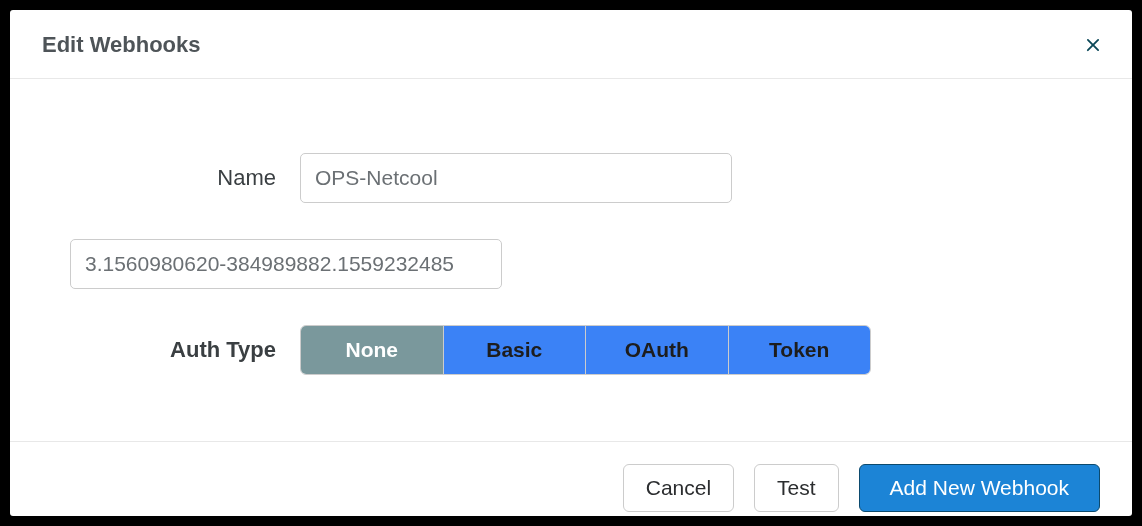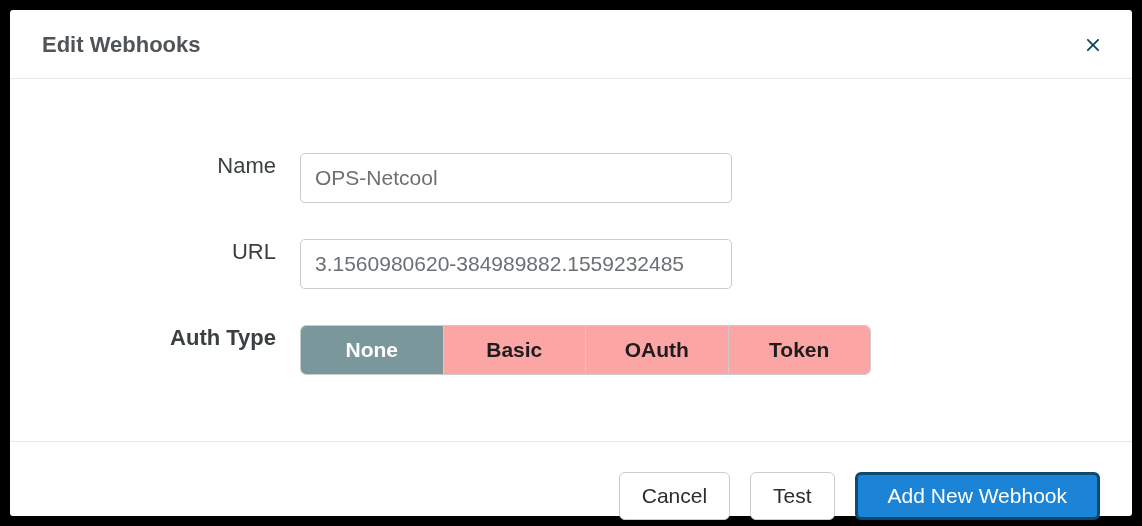--- a/index.html
+++ b/index.html
@@ -40,21 +40,21 @@
       color: #0b4858;
       width: 22px;
       height: 22px;
     }
     .dialog-body {
       flex: 1;
       padding: 48px 60px 40px 60px;
     }
     .form-row {
       display: flex;
-      align-items: flex-start;
+      align-items: center;
       margin-bottom: 36px;
     }
     .form-row:last-child {
       margin-bottom: 0;
       font-weight: bold;
     }
     .form-label {
       width: 230px;
       text-align: right;
       padding-right: 24px;
@@ -81,21 +81,21 @@
     }
     .segment {
       flex: 1;
       display: flex;
       align-items: center;
       justify-content: center;
       font-size: 21px;
       color: #1d1d1d;
       cursor: pointer;
       border-right: 1px solid #ccc;
-      background: #fca5a5;
+      background: #3b82f6;
     }
     .segment:last-child {
       border-right: none;
     }
     .segment.active {
       background: #7a989c;
       color: #fff;
     }
     .dialog-footer {
       display: flex;
@@ -107,30 +107,29 @@
     }
     .btn {
       height: 48px;
       border-radius: 6px;
       font-size: 21px;
       padding: 0 22px;
       cursor: pointer;
       display: flex;
       align-items: center;
       justify-content: center;
-      margin-top: 8px;
     }
     .btn-outline {
       background: #fff;
       border: 1px solid #ccc;
       color: #2b2d2f;
     }
     .btn-primary {
       background: #1c84d6;
-      border: 3px solid #0c4a6e;
+      border: 1px solid #0c4a6e;
       color: #fff;
       padding: 0 30px;
     }
   </style>
 </head>
 <body>
 
 <div class="dialog">
   <div class="dialog-header">
     <div class="dialog-title">Edit Webhooks</div>
@@ -139,21 +138,20 @@
     </svg>
   </div>
 
   <div class="dialog-body">
     <div class="form-row">
       <div class="form-label">Name</div>
       <input type="text" class="text-input" value="OPS-Netcool" style="">
     </div>
 
     <div class="form-row">
-      <div class="form-label">URL</div>
       <input type="text" class="text-input" value="3.1560980620-384989882.1559232485" style="">
     </div>
 
     <div class="form-row">
       <div class="form-label">Auth Type</div>
       <div class="segmented">
         <div class="segment active">None</div>
         <div class="segment">Basic</div>
         <div class="segment">OAuth</div>
         <div class="segment">Token</div>

